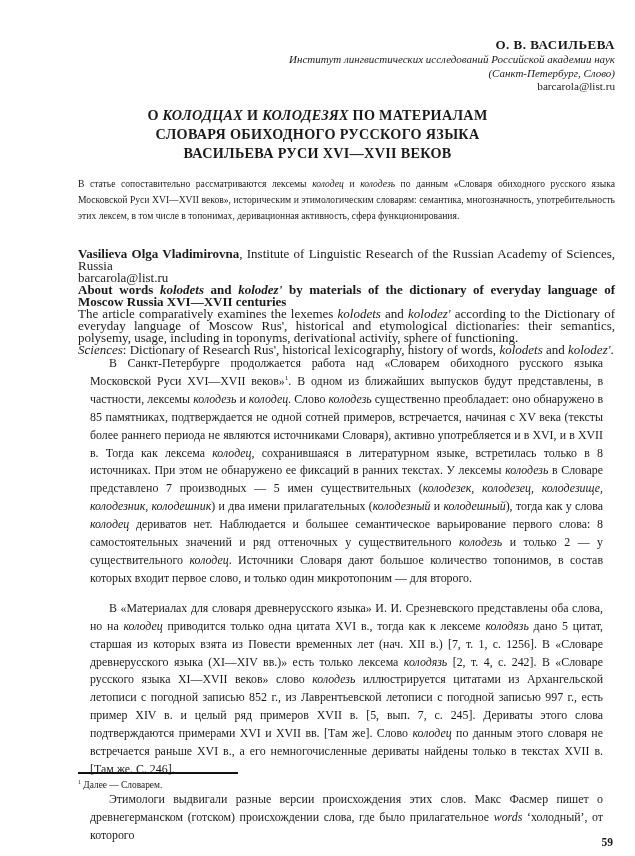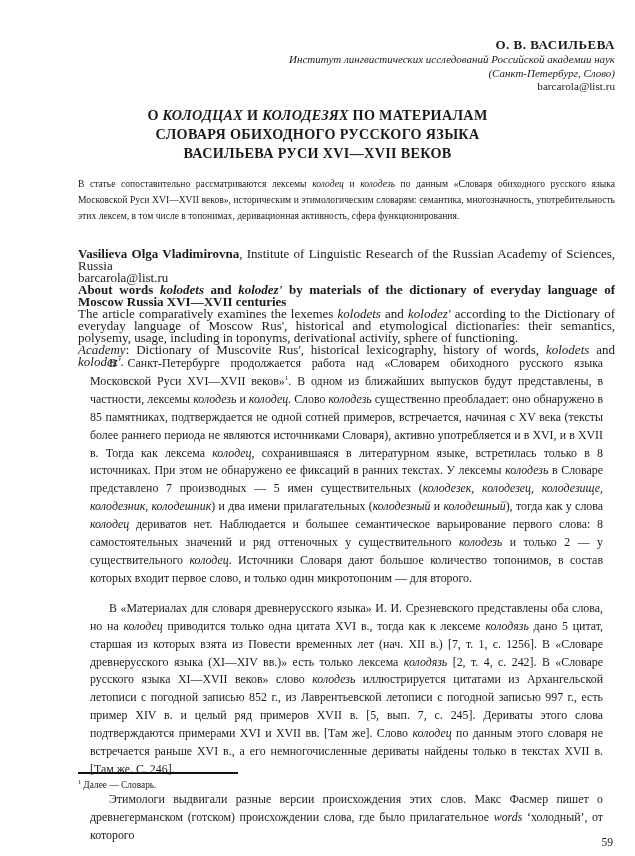--- a/index.html
+++ b/index.html
@@ -25,21 +25,21 @@
   .b { font-weight: bold; }
 
   .body-text { position: absolute; left: 78px; width: 537px; top: 343px;
                font-size: 11.9px; line-height: 17.9px; text-align: justify; }
   .body-text p { margin: 12px; text-indent: 19px; }
   .body-text sup { font-size: 7px; vertical-align: super; line-height: 0; }
 
   .fn-rule { position: absolute; left: 78px; top: 772px; width: 160px; height: 2px; background: #111; }
   .footnote { position: absolute; left: 78px; top: 779px; font-size: 9.4px; line-height: 12px; }
   .footnote sup { font-size: 6px; vertical-align: super; line-height: 0; }
-  .page-number { position: absolute; right: 22px; top: 836px; font-size: 11.5px; }
+  .page-number { position: absolute; right: 22px; top: 836px; font-size: 11.5px; font-weight: bold; }
 </style>
 </head>
 <body>
 
 <div class="page">
 
   <div class="author-block">
     <div class="author-name">О. В. ВАСИЛЬЕВА</div>
     <div class="affil">Институт лингвистических исследований Российской академии наук</div>
     <div class="affil">(Санкт-Петербург, Слово)</div>
@@ -54,26 +54,26 @@
 
   <div class="abstract-ru">
     <p><span>В статье сопоставительно рассматриваются лексемы </span><span class="it">колодец</span><span> и </span><span class="it">колодезь</span><span> по данным «Словаря обиходного русского языка Московской Руси XVI—XVII веков», историческим и этимологическим словарям: семантика, многозначность, употребительность этих лексем, в том числе в топонимах, деривационная активность, сфера функционирования.</span></p>
   </div>
 
   <div class="abstract-en">
     <p><span class="b">Vasilieva Olga Vladimirovna</span><span>, Institute of Linguistic Research of the Russian Academy of Sciences, Russia</span></p>
     <p>barcarola@list.ru</p>
     <p class="b"><span>About words </span><span class="it">kolodets</span><span> and </span><span class="it">kolodez'</span><span> by materials of the dictionary of everyday language of Moscow Russia XVI—XVII centuries</span></p>
     <p><span>The article comparatively examines the lexemes </span><span class="it">kolodets</span><span> and </span><span class="it">kolodez'</span><span> according to the Dictionary of everyday language of Moscow Rus', historical and etymological dictionaries: their semantics, polysemy, usage, including in toponyms, derivational activity, sphere of functioning.</span></p>
-    <p><span class="it">Academy</span><span>: Dictionary of Muscovite Rus', historical lexicography, history of words, </span><span class="it">kolodets</span><span> and </span><span class="it">kolodez'</span><span>.</span></p>
+    <p><span class="it">Sciences</span><span>: Dictionary of Research Rus', historical lexicography, history of words, </span><span class="it">kolodets</span><span> and </span><span class="it">kolodez'</span><span>.</span></p>
   </div>
 
   <div class="body-text">
     <p><span>В Санкт-Петербурге продолжается работа над «Словарем обиходного русского языка Московской Руси XVI—XVII веков»</span><sup>1</sup><span>. В одном из ближайших выпусков будут представлены, в частности, лексемы </span><span class="it">колодезь</span><span> и </span><span class="it">колодец</span><span>. Слово </span><span class="it">колодезь</span><span> существенно преобладает: оно обнаружено в 85 памятниках, подтверждается не одной сотней примеров, встречается, начиная с XV века (тексты более раннего периода не являются источниками Словаря), активно употребляется и в XVI, и в XVII в. Тогда как лексема </span><span class="it">колодец</span><span>, сохранившаяся в литературном языке, встретилась только в 8 источниках. При этом не обнаружено ее фиксаций в ранних текстах. У лексемы </span><span class="it">колодезь</span><span> в Словаре представлено 7 производных — 5 имен существительных (</span><span class="it">колодезек, колодезец, колодезище, колодезник, колодешник</span><span>) и два имени прилагательных (</span><span class="it">колодезный</span><span> и </span><span class="it">колодешный</span><span>), тогда как у слова </span><span class="it">колодец</span><span> дериватов нет. Наблюдается и большее семантическое варьирование первого слова: 8 самостоятельных значений и ряд оттеночных у существительного </span><span class="it">колодезь</span><span> и только 2 — у существительного </span><span class="it">колодец</span><span>. Источники Словаря дают большое количество топонимов, в состав которых входит первое слово, и только один микротопоним — для второго.</span></p>
     <p><span>В «Материалах для словаря древнерусского языка» И. И. Срезневского представлены оба слова, но на </span><span class="it">колодец</span><span> приводится только одна цитата XVI в., тогда как к лексеме </span><span class="it">колодязь</span><span> дано 5 цитат, старшая из которых взята из Повести временных лет (нач. XII в.) [7, т. 1, с. 1256]. В «Словаре древнерусского языка (XI—XIV вв.)» есть только лексема </span><span class="it">колодязь</span><span> [2, т. 4, с. 242]. В «Словаре русского языка XI—XVII веков» слово </span><span class="it">колодезь</span><span> иллюстрируется цитатами из Архангельской летописи с погодной записью 852 г., из Лаврентьевской летописи с погодной записью 997 г., есть пример XIV в. и целый ряд примеров XVII в. [5, вып. 7, с. 245]. Дериваты этого слова подтверждаются примерами XVI и XVII вв. [Там же]. Слово </span><span class="it">колодец</span><span> по данным этого словаря не встречается раньше XVI в., а его немногочисленные дериваты найдены только в текстах XVII в. [Там же. С. 246].</span></p>
     <p><span>Этимологи выдвигали разные версии происхождения этих слов. Макс Фасмер пишет о древнегерманском (готском) происхождении слова, где было прилагательное </span><span class="it">words</span><span> ‘холодный’, от которого</span></p>
   </div>
 
   <div class="fn-rule"></div>
-  <div class="footnote"><sup>1</sup><span> Далее — Словарь.</span></div>
+  <div class="footnote"><sup>1</sup><span> Далее — Словарем.</span></div>
 
   <div class="page-number">59</div>
 </div>
 
 </body></html>

